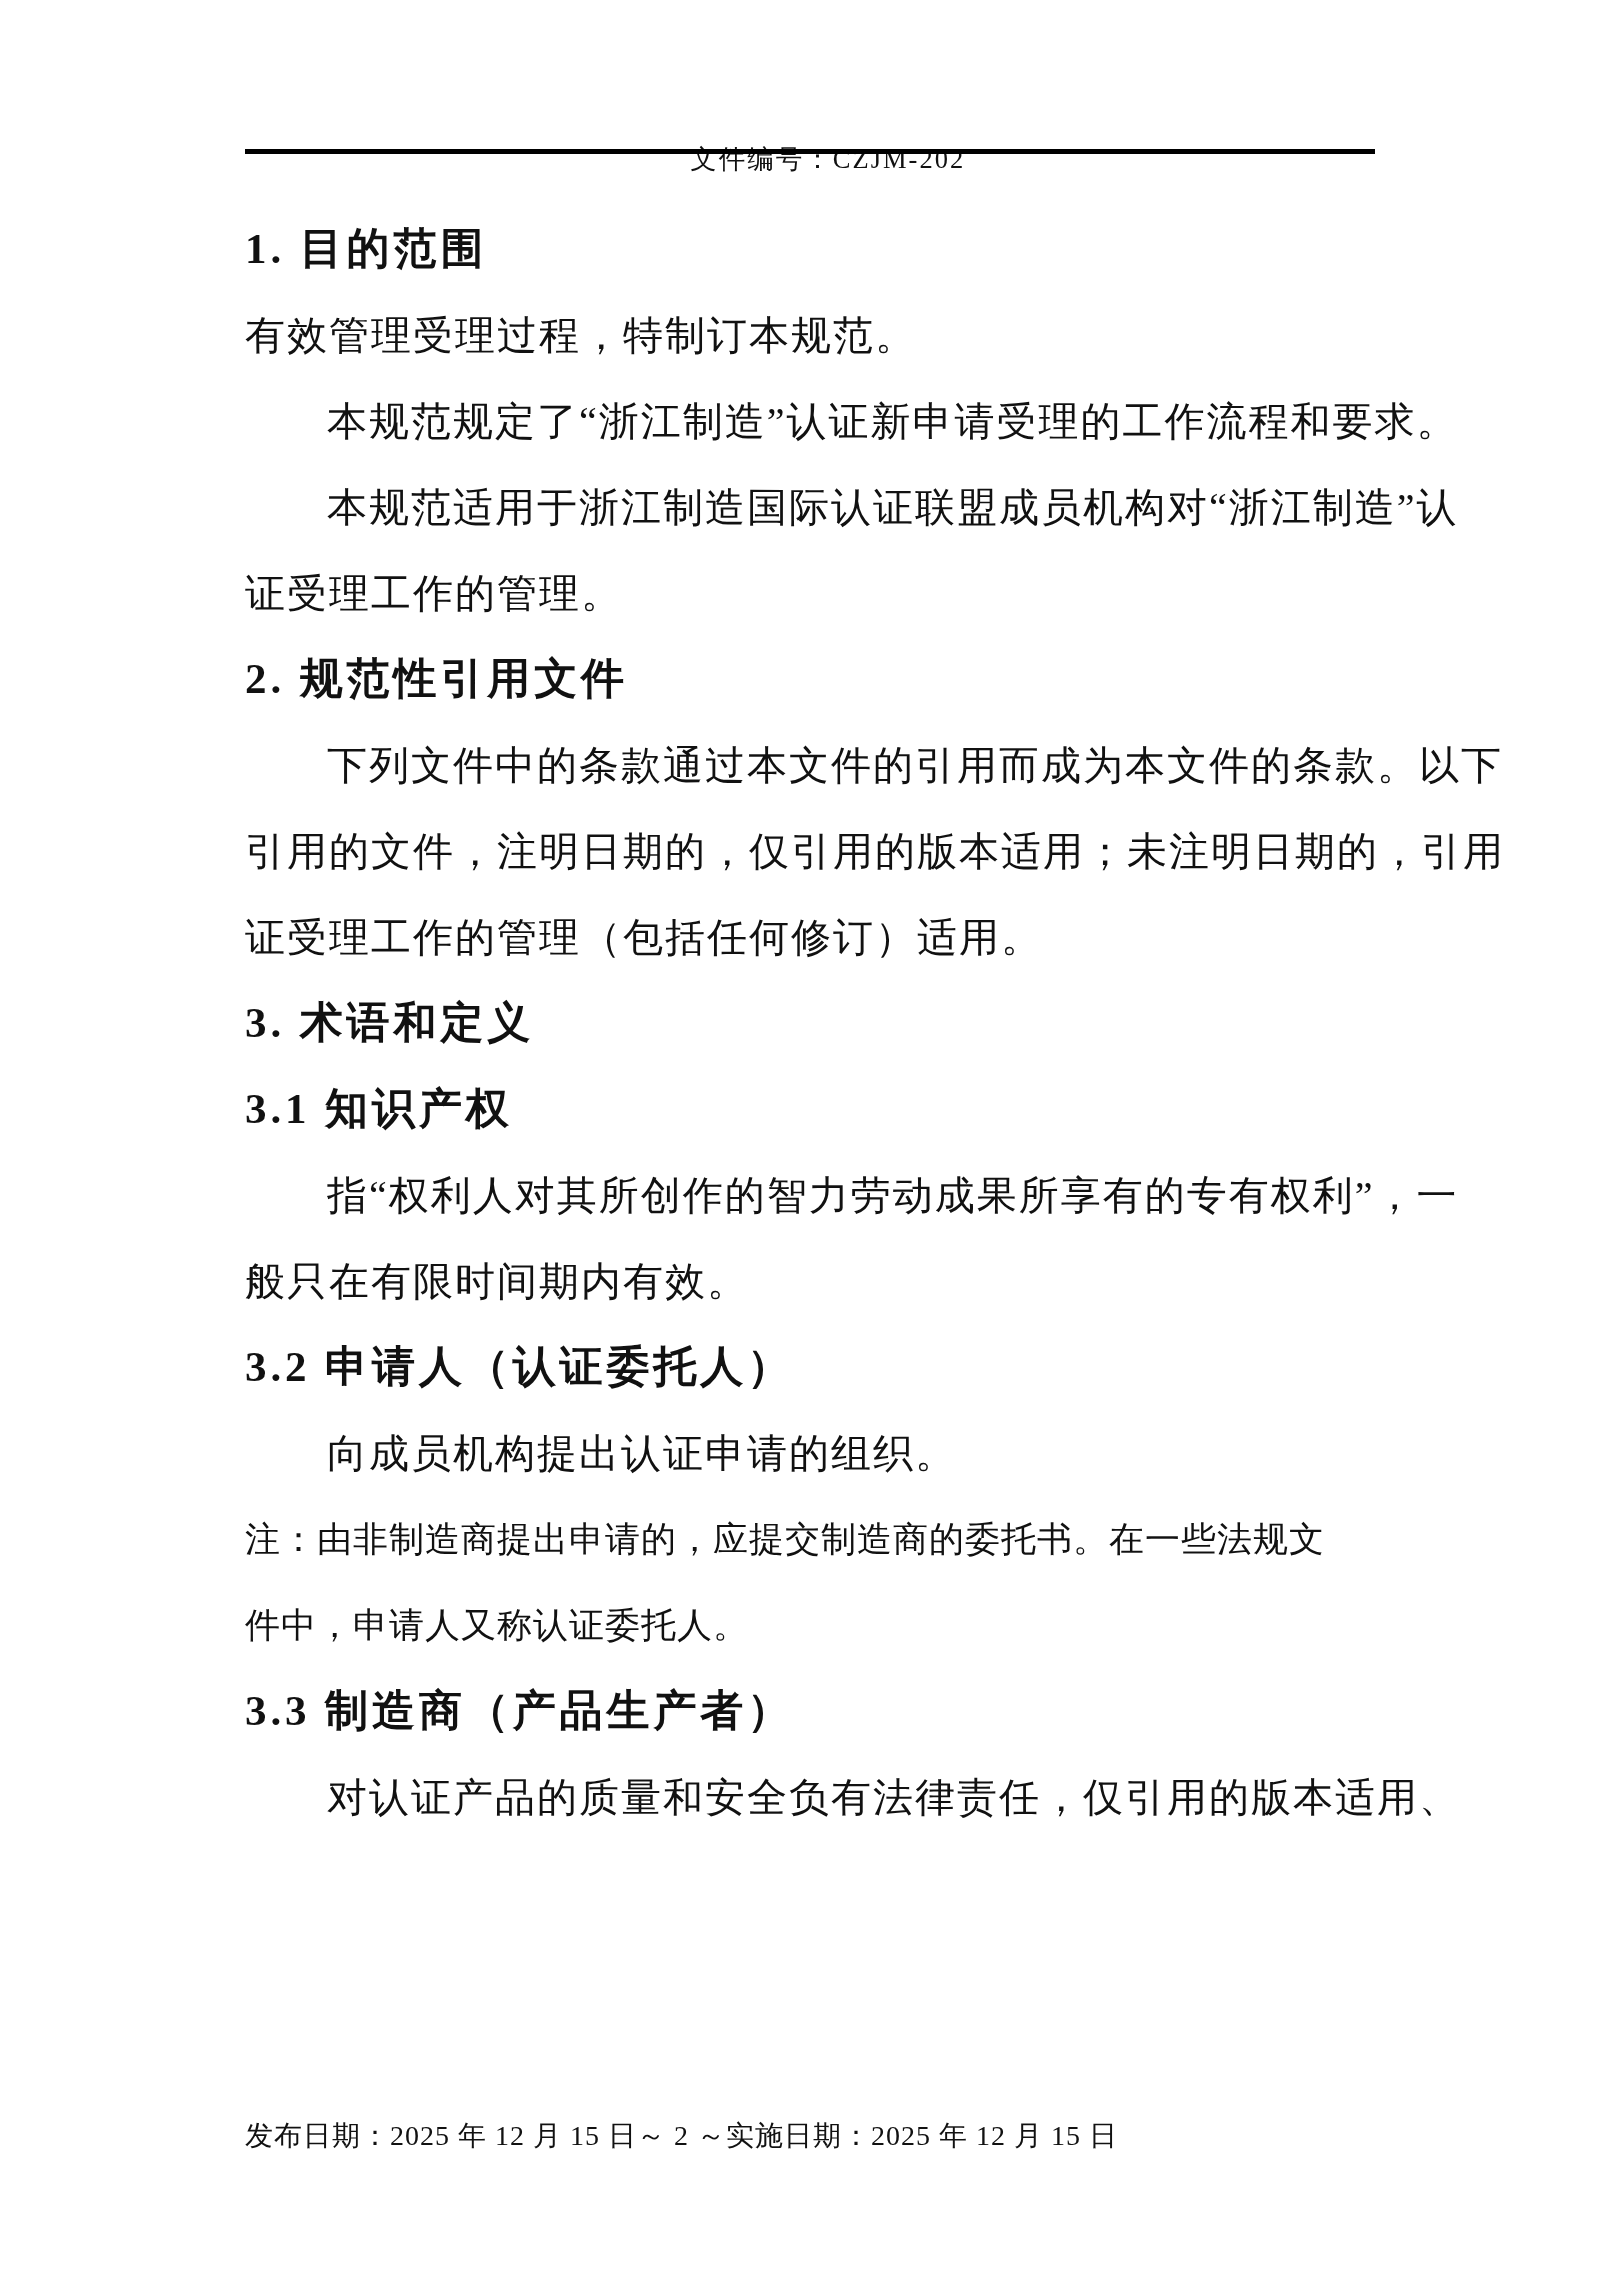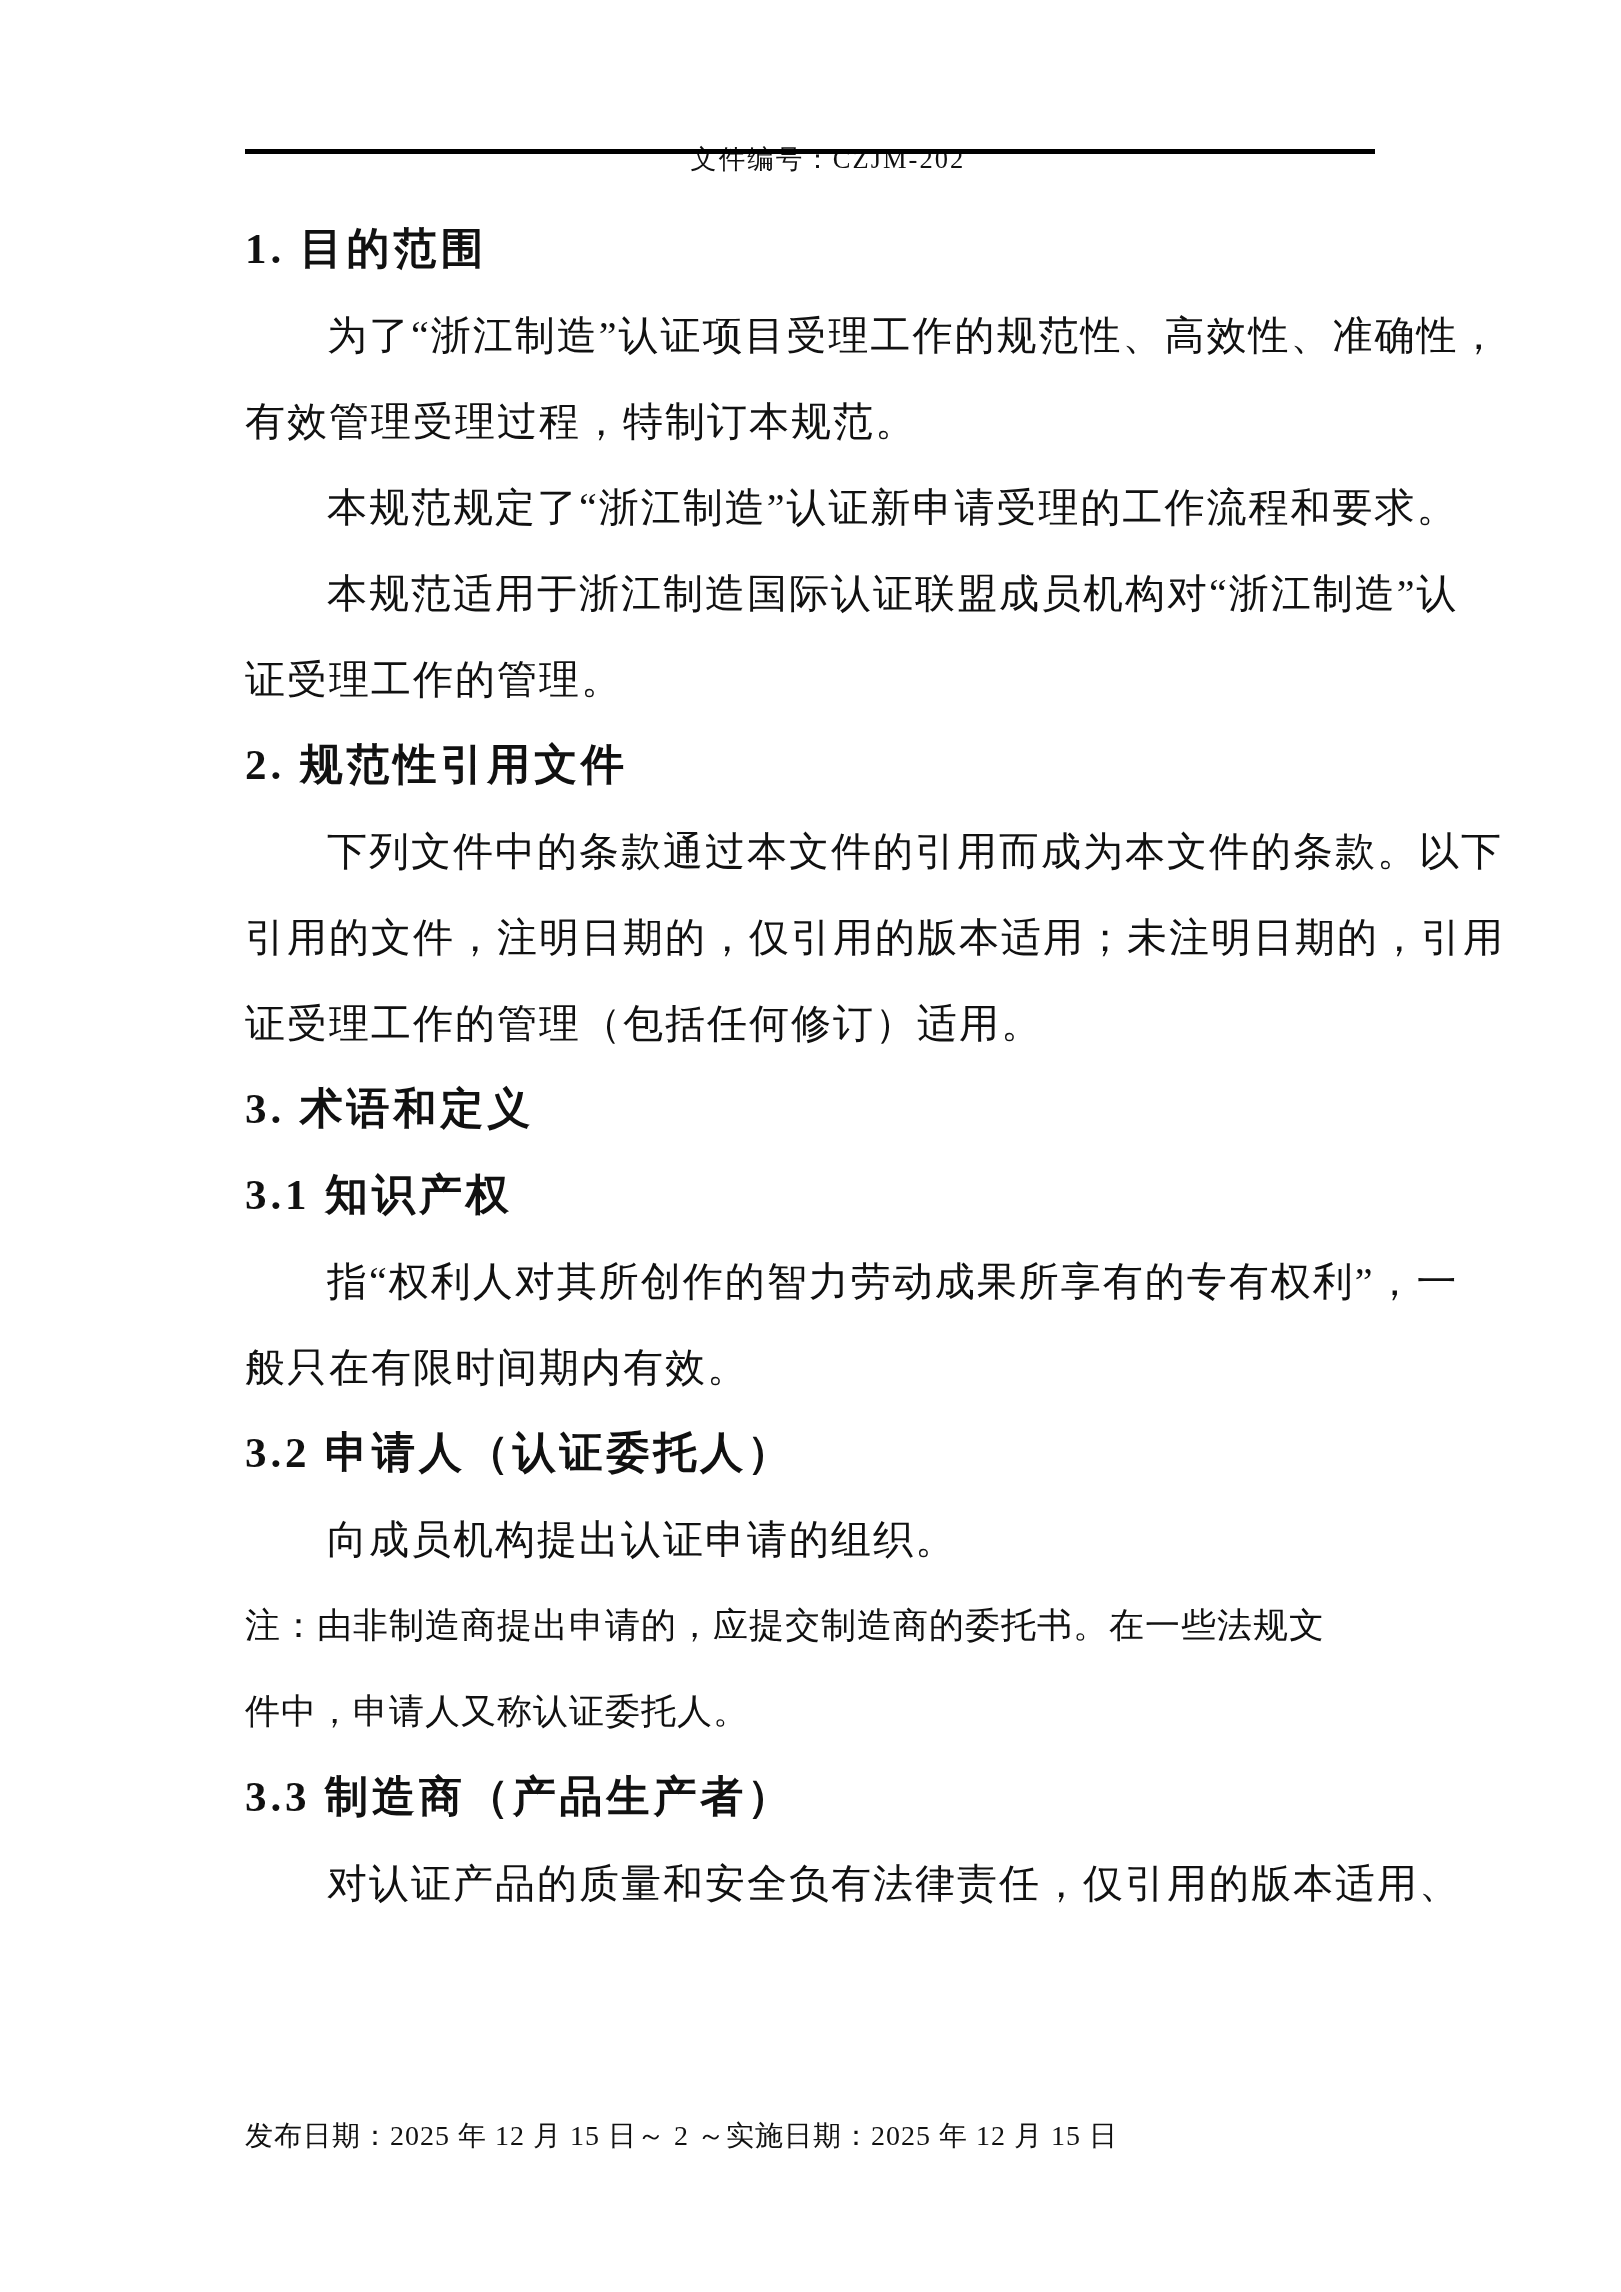--- a/index.html
+++ b/index.html
@@ -83,21 +83,20 @@
 <div class="page">
 
   <div class="page-header">
     <span>文件编号：CZJM-202</span>
   </div>
 
   <div class="header-rule"></div>
 
   <main class="content">
       <div class="line heading">1. 目的范围</div>
-      <div class="line body indent">为了“浙江制造”认证项目受理工作的规范性、高效性、准确性，</div>
       <div class="line body">有效管理受理过程，特制订本规范。</div>
       <div class="line body indent">本规范规定了“浙江制造”认证新申请受理的工作流程和要求。</div>
       <div class="line body indent">本规范适用于浙江制造国际认证联盟成员机构对“浙江制造”认</div>
       <div class="line body">证受理工作的管理。</div>
       <div class="line heading">2. 规范性引用文件</div>
       <div class="line body indent">下列文件中的条款通过本文件的引用而成为本文件的条款。以下</div>
       <div class="line body">引用的文件，注明日期的，仅引用的版本适用；未注明日期的，引用</div>
       <div class="line body">证受理工作的管理（包括任何修订）适用。</div>
       <div class="line heading">3. 术语和定义</div>
       <div class="line heading">3.1 知识产权</div>

